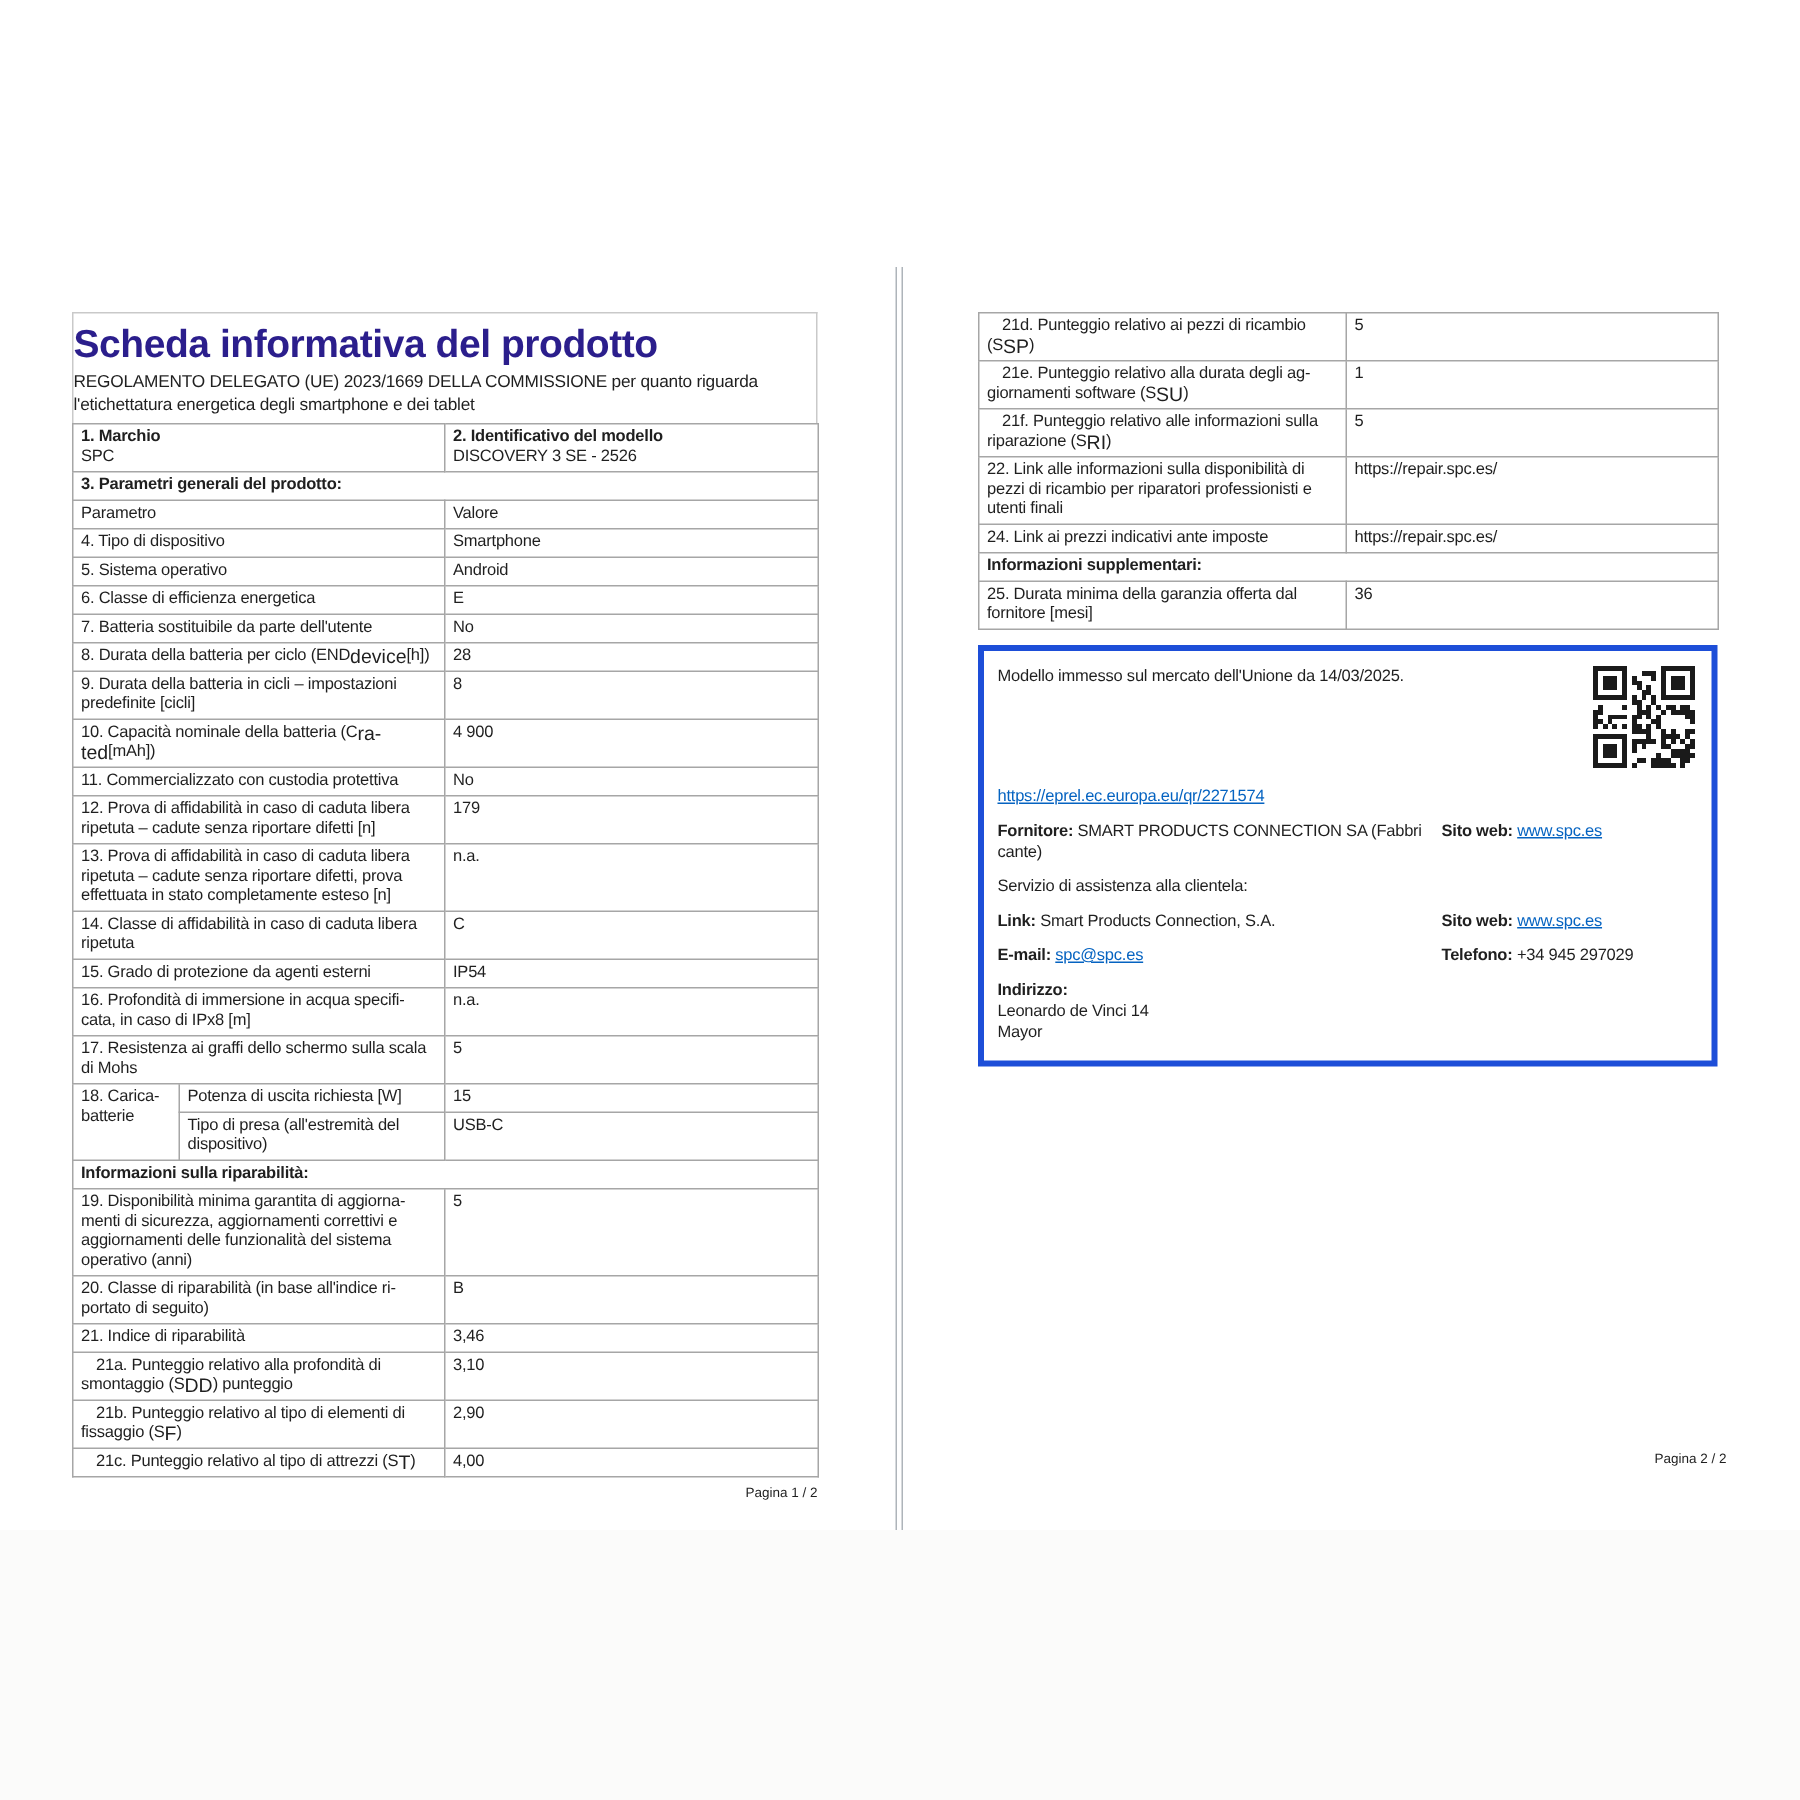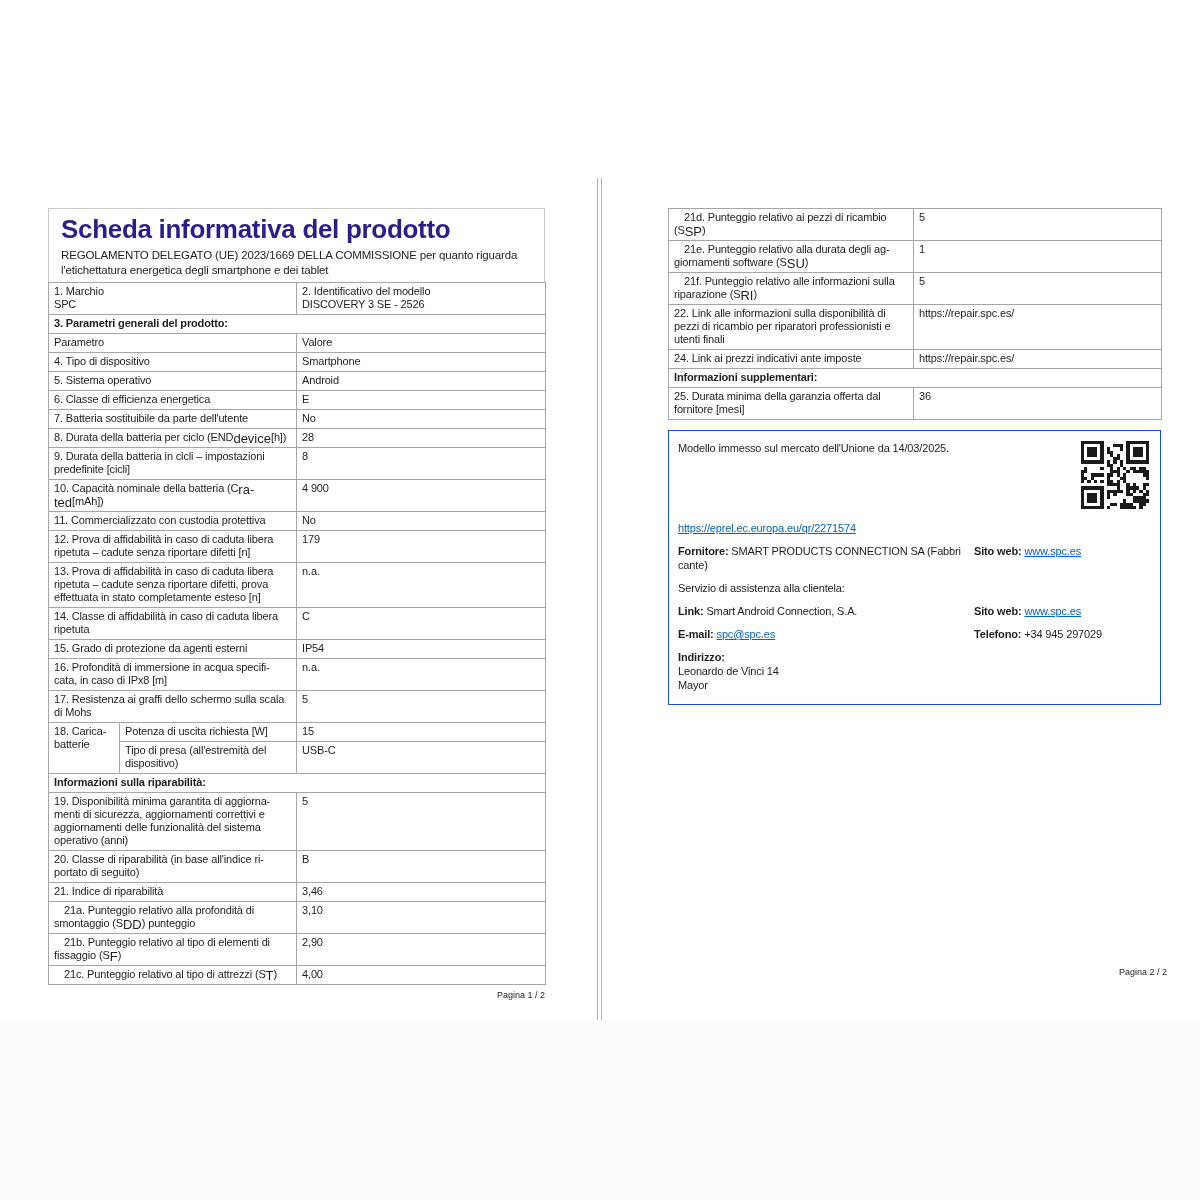--- a/index.html
+++ b/index.html
@@ -6,35 +6,35 @@
   body{
     width:1200px;height:1200px;position:relative;overflow:hidden;
     background:#ffffff;color:#1f1f1f;
     font-family:"Liberation Sans", sans-serif;
   }
   .bottom-band{position:absolute;left:0;top:1020px;width:1200px;height:180px;background:#fbfbfa}
   .divider{position:absolute;left:597px;top:178px;height:842px;width:3px;
     border-left:1px solid #aeb4ba;border-right:1px solid #aeb4ba;background:#fff}
   .page{position:absolute;top:208px}
   .page1{left:48px;width:497px}
-  .page2{left:668px;width:493px;height:790px}
-  .title-box{border:1px solid #c9c9c9;border-bottom:none;padding:5px 12px 4px;box-sizing:border-box}
+  .page2{left:652px;width:493px;height:790px}
+  .title-box{border:1px solid #c9c9c9;border-bottom:none;padding:5px 0 4px;box-sizing:border-box}
   h1{margin:0;font-size:26px;line-height:30px;font-weight:bold;color:#2b1e8c;letter-spacing:-.3px}
   .subtitle{margin:4px 0 0;font-size:11.5px;line-height:15px;white-space:pre-line;letter-spacing:-.15px}
   table.sheet{border-collapse:collapse;table-layout:fixed;width:100%;
     font-size:11px;line-height:13px;letter-spacing:-.15px}
   table.sheet td{border:1px solid #a6a6a6;padding:2px 5px 3px;vertical-align:top;word-wrap:break-word}
   td.sec{font-weight:bold}
-  td.hdr b{font-weight:normal}
+  td.hdr b{font-weight:bold}
   td.ind{text-indent:10px}
   td.vurl{padding-left:14px}
   sub{font-size:13px;line-height:0;vertical-align:-2px;letter-spacing:0}
   .footer{font-size:9px;font-weight:normal;text-align:right;margin-top:5px;letter-spacing:0}
   .f2{position:absolute;top:754px;right:-6px}
-  .info-box{border:1px solid #1d4ed8;margin-top:10px;padding:10px 9px 12px;
+  .info-box{border:4px solid #1d4ed8;margin-top:10px;padding:10px 9px 12px;
     font-size:11px;line-height:14px;letter-spacing:-.15px;box-sizing:border-box}
   .ib-top{display:flex;justify-content:space-between;align-items:flex-start;margin-bottom:8px;min-height:72px}
   .ib-market{margin:0;max-width:380px}
   .qr{width:68px;height:68px;flex:0 0 auto;margin-right:2px}
   .ib-row{display:flex;margin:0 0 9px}
   .ib-left{width:296px;padding-right:10px;box-sizing:border-box}
   .ib-right{flex:1}
   .ib-full{margin:0 0 9px;font-weight:normal}
   .addr-line{line-height:14px}
   .pre{white-space:pre-line}
@@ -358,21 +358,21 @@
         <b class="lab">Sito web:</b>
         <a class="link">www.spc.es</a>
       </div>
     </div>
 
     <p class="ib-full">Servizio di assistenza alla clientela:</p>
 
     <div class="ib-row">
       <div class="ib-left">
         <b class="lab">Link:</b>
-        <span>Smart Android Connection, S.A.</span>
+        <span>Smart Products Connection, S.A.</span>
       </div>
       <div class="ib-right">
         <b class="lab">Sito web:</b>
         <a class="link">www.spc.es</a>
       </div>
     </div>
 
     <div class="ib-row">
       <div class="ib-left">
         <b class="lab">E-mail:</b>

